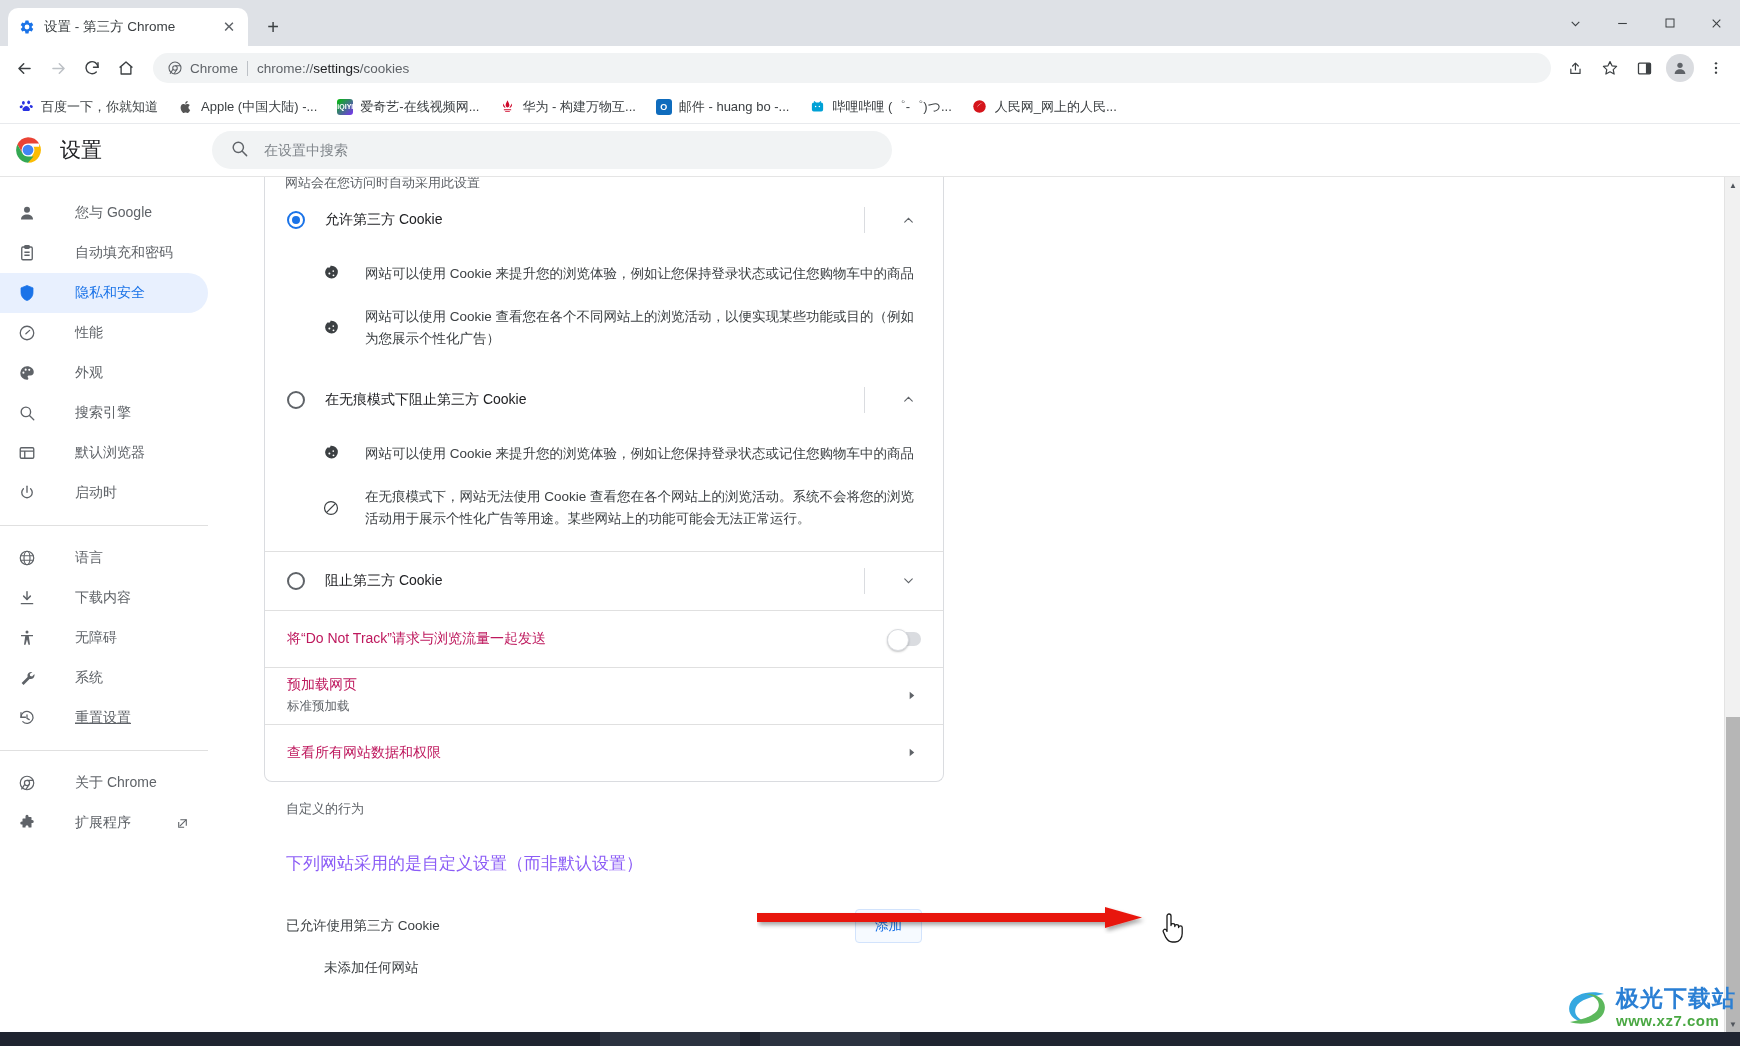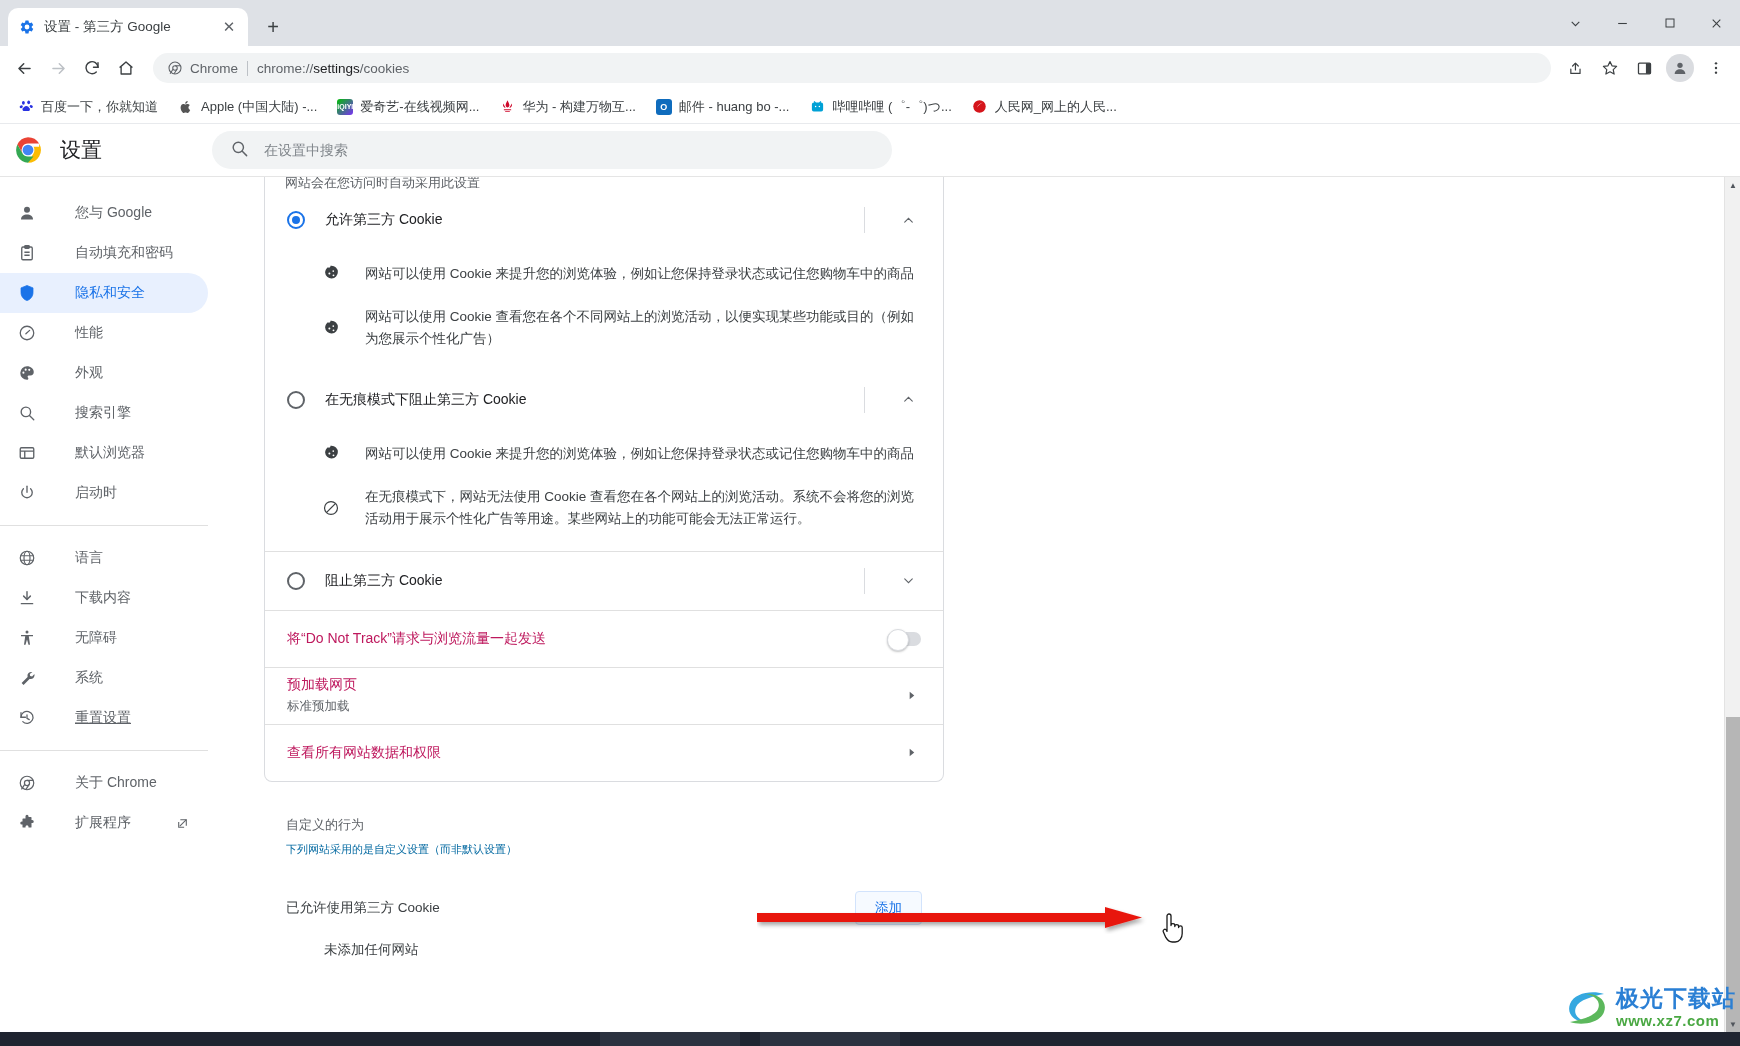--- a/index.html
+++ b/index.html
@@ -354,22 +354,22 @@
     color: #5f6368;
     display: flex; align-items: center; justify-content: center;
   }
 
   
   .custom-block {
     width: 680px;
     margin-left: 4px;
     padding: 0 22px;
   }
-  .cb-h { font-size: 13px; color: #5f6368; margin-top: 34px; }
-  .cb-p { font-size: 11px; color: #0369a1; margin-top: 8px; }
+  .cb-h { font-size: 13px; color: #5f6368; margin-top: 18px; }
+  .cb-p { font-size: 17px; color: #8b5cf6; margin-top: 34px; }
   .cb-listhead {
     display: flex;
     align-items: center;
     margin-top: 36px;
     position: relative;
     height: 30px;
   }
   .cb-listhead-label { font-size: 13.5px; color: #3c4043; flex: 1 1 auto; }
   .add-btn {
     border: 1px solid #d2e3fc;
@@ -454,21 +454,21 @@
 </head>
 <body>
 
 <div class="tabstrip">
   <div class="tab">
     <span class="tab-favicon">
       <svg width="16" height="16" viewBox="0 0 24 24" fill="#1a73e8">
         <path d="M19.14 12.94a7.07 7.07 0 0 0 0-1.88l2.03-1.58a.5.5 0 0 0 .12-.64l-1.92-3.32a.5.5 0 0 0-.6-.22l-2.39.96a7.03 7.03 0 0 0-1.63-.94l-.36-2.54a.5.5 0 0 0-.5-.42h-3.84a.5.5 0 0 0-.5.42l-.36 2.54c-.59.24-1.13.56-1.63.94l-2.39-.96a.5.5 0 0 0-.6.22L2.65 8.84a.5.5 0 0 0 .12.64l2.03 1.58a7.07 7.07 0 0 0 0 1.88l-2.03 1.58a.5.5 0 0 0-.12.64l1.92 3.32c.13.22.39.3.6.22l2.39-.96c.5.38 1.04.7 1.63.94l.36 2.54c.04.24.25.42.5.42h3.84c.25 0 .46-.18.5-.42l.36-2.54c.59-.24 1.13-.56 1.63-.94l2.39.96c.22.08.47 0 .6-.22l1.92-3.32a.5.5 0 0 0-.12-.64l-2.03-1.58zM12 15.6A3.6 3.6 0 1 1 12 8.4a3.6 3.6 0 0 1 0 7.2z"></path>
       </svg>
     </span>
-    <span class="tab-title">设置 - 第三方 Google</span>
+    <span class="tab-title">设置 - 第三方 Chrome</span>
     <span class="tab-close">✕</span>
   </div>
   <div class="newtab">+</div>
 
   <div class="wincontrols">
     <div class="wc-btn">
       <svg width="13" height="13" viewBox="0 0 24 24" fill="none" stroke="#3c4043" stroke-width="2">
           <path d="M5 9l7 7 7-7"></path>
         </svg>
     </div>

